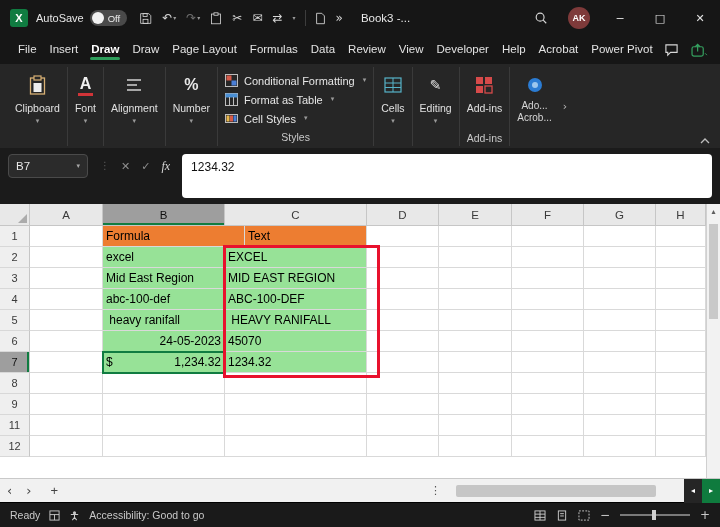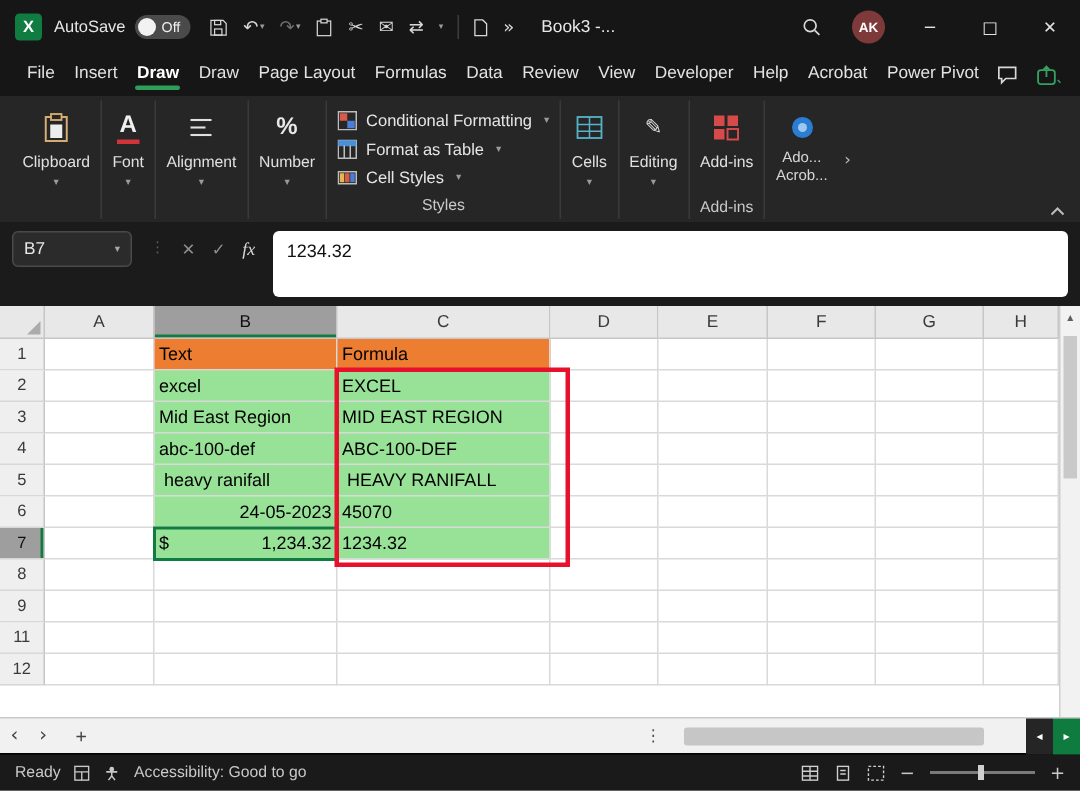--- a/index.html
+++ b/index.html
@@ -339,22 +339,22 @@
         <div class="col-h" style="width: 72px;">D</div>
         <div class="col-h" style="width: 73px;">E</div>
         <div class="col-h" style="width: 72px;">F</div>
         <div class="col-h" style="width: 72px;">G</div>
         <div class="col-h" style="width: 50px;">H</div>
       </div>
     <div id="grid-rows">
         <div class="grid-row">
           <div class="row-h">1</div>
           <div class="cell" style="width: 73px;"></div>
+          <div class="cell" style="width: 142px; background: rgb(237, 125, 49);"><span>Formula</span></div>
           <div class="cell" style="width: 122px; background: rgb(237, 125, 49);"><span>Text</span></div>
-          <div class="cell" style="width: 142px; background: rgb(237, 125, 49);"><span>Formula</span></div>
           <div class="cell" style="width: 72px;"></div>
           <div class="cell" style="width: 73px;"></div>
           <div class="cell" style="width: 72px;"></div>
           <div class="cell" style="width: 72px;"></div>
           <div class="cell" style="width: 50px;"></div>
         </div>
         <div class="grid-row">
           <div class="row-h">2</div>
           <div class="cell" style="width: 73px;"></div>
           <div class="cell" style="width: 122px; background: rgb(151, 226, 151);"><span>excel</span></div>

